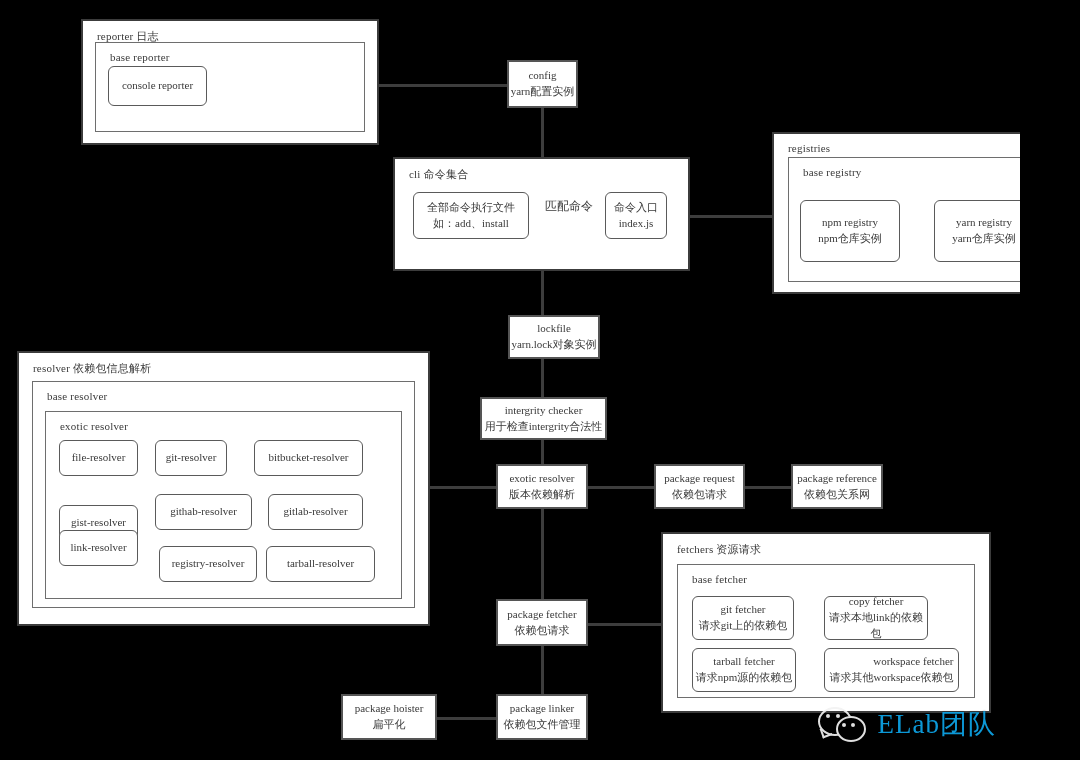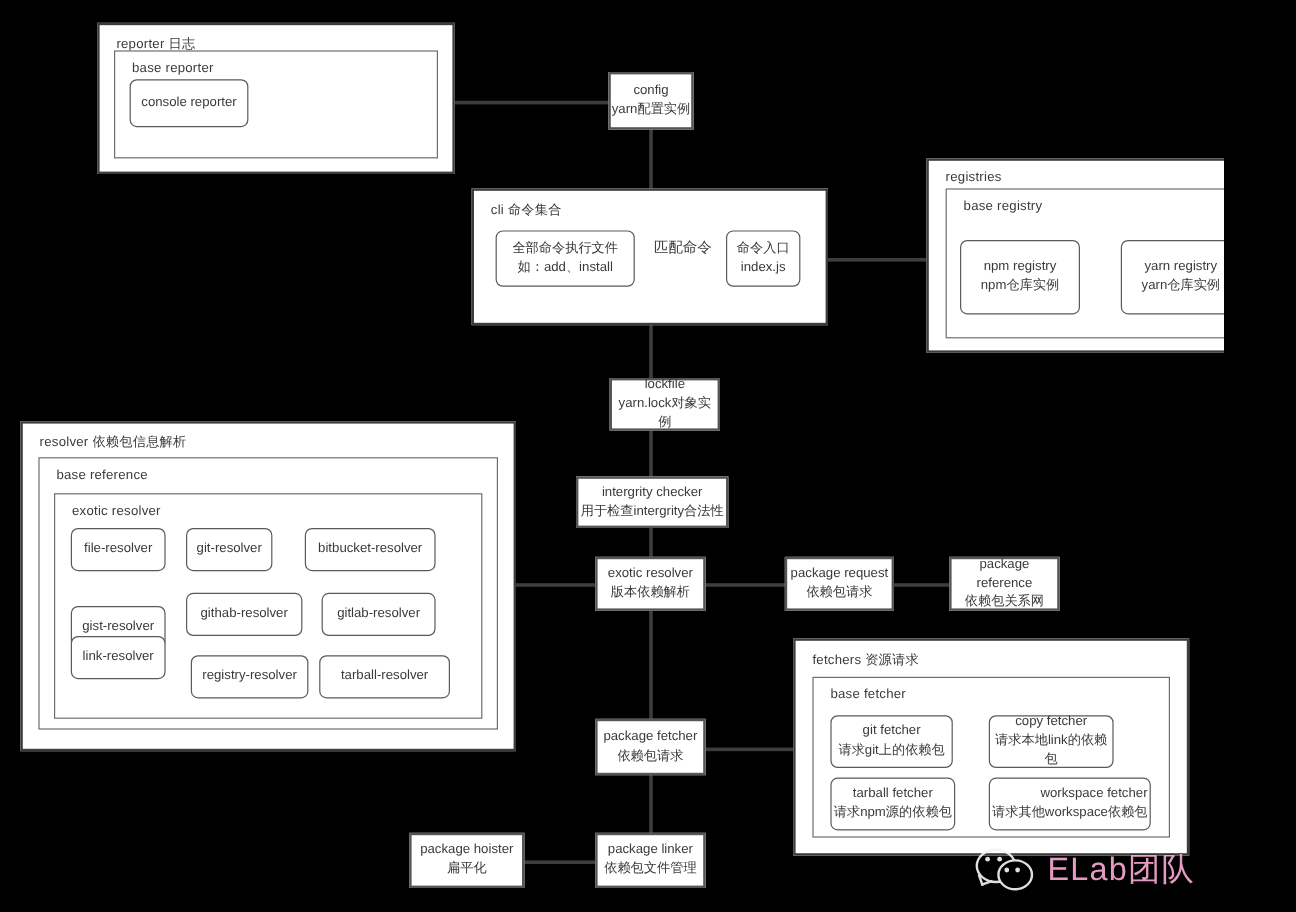--- a/index.html
+++ b/index.html
@@ -5,21 +5,21 @@
   html, body {
     margin: 0;
     padding: 0;
     background: #000000;
   }
   #canvas {
     position: relative;
     width: 1020px;
     height: 760px;
     background: #000000;
-    font-family: Liberation Sans, sans-serif;
+    font-family: Liberation Serif, serif;
     overflow: hidden;
   }
 
   
   .box {
     position: absolute;
     background: #ffffff;
     border: 2px solid #555555;
     box-sizing: border-box;
     display: flex;
@@ -74,21 +74,21 @@
     position: absolute;
     right: 24px;
     bottom: 18px;
     display: flex;
     align-items: center;
     gap: 8px;
     opacity: .92;
     pointer-events: none;
   }
   #watermark .wm-text {
-    color: #f9a8d4;
+    color: #0ea5e9;
     font-size: 27px;
     letter-spacing: 1px;
     text-shadow: 0 0 2px rgba(0,0,0,.7);
   }
   .wechat-mark { position: relative; width: 52px; height: 34px; }
   .wechat-mark .bubble {
     position: absolute;
     border-radius: 50%;
     background: transparent;
     border: 2.5px solid #f2f2f2;
@@ -188,21 +188,21 @@
 依赖包请求</div>
   <div class="box" style="left:341px; top:694px; width:96px; height:46px;">package hoister
 扁平化</div>
   <div class="box" style="left:496px; top:694px; width:92px; height:46px;">package linker
 依赖包文件管理</div>
 
   <div class="group" style="left:17px; top:351px; width:413px; height:275px;">
     <div class="group-title">resolver 依赖包信息解析</div>
   </div>
   <div class="group inner" style="left:32px; top:381px; width:383px; height:227px;">
-    <div class="group-title">base reference</div>
+    <div class="group-title">base resolver</div>
   </div>
   <div class="group inner" style="left:45px; top:411px; width:357px; height:188px;">
     <div class="group-title">exotic resolver</div>
   </div>
 
   <div class="box rounded" style="left:59px;  top:440px; width:79px;  height:36px;">file-resolver</div>
   <div class="box rounded" style="left:155px; top:440px; width:72px;  height:36px;">git-resolver</div>
   <div class="box rounded" style="left:254px; top:440px; width:109px; height:36px;">bitbucket-resolver</div>
 
   <div class="box rounded" style="left:59px;  top:494px; width:79px;  height:36px;margin-top:11px;">gist-resolver</div>

